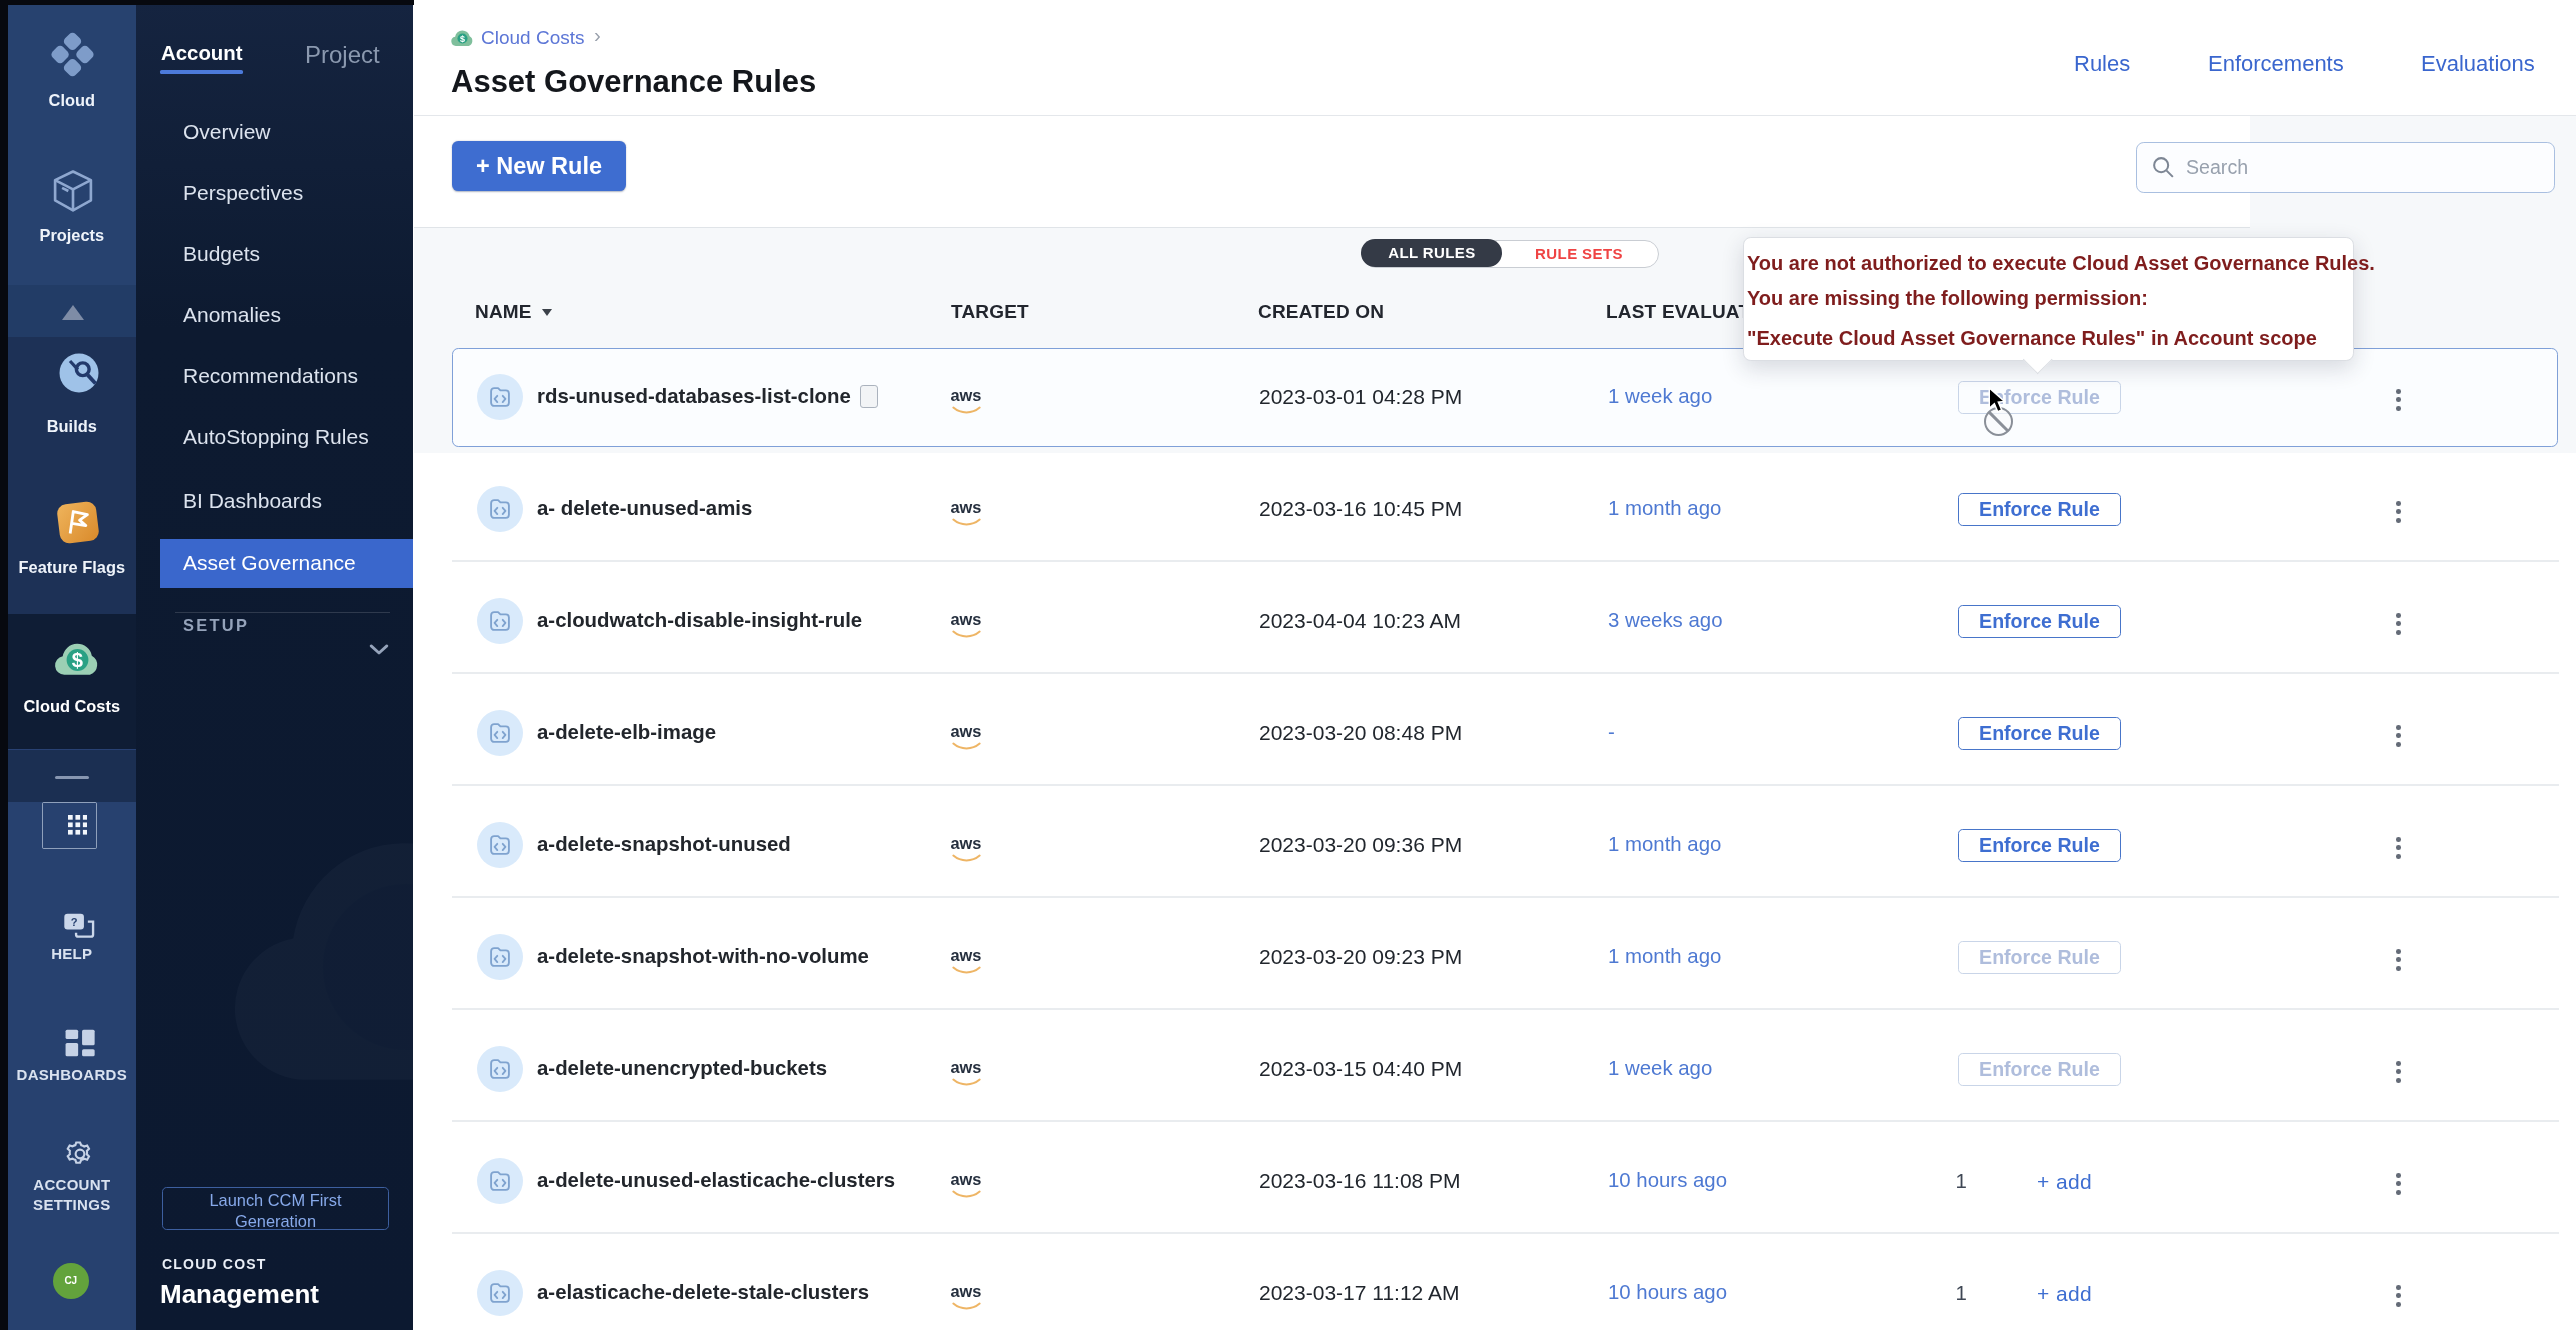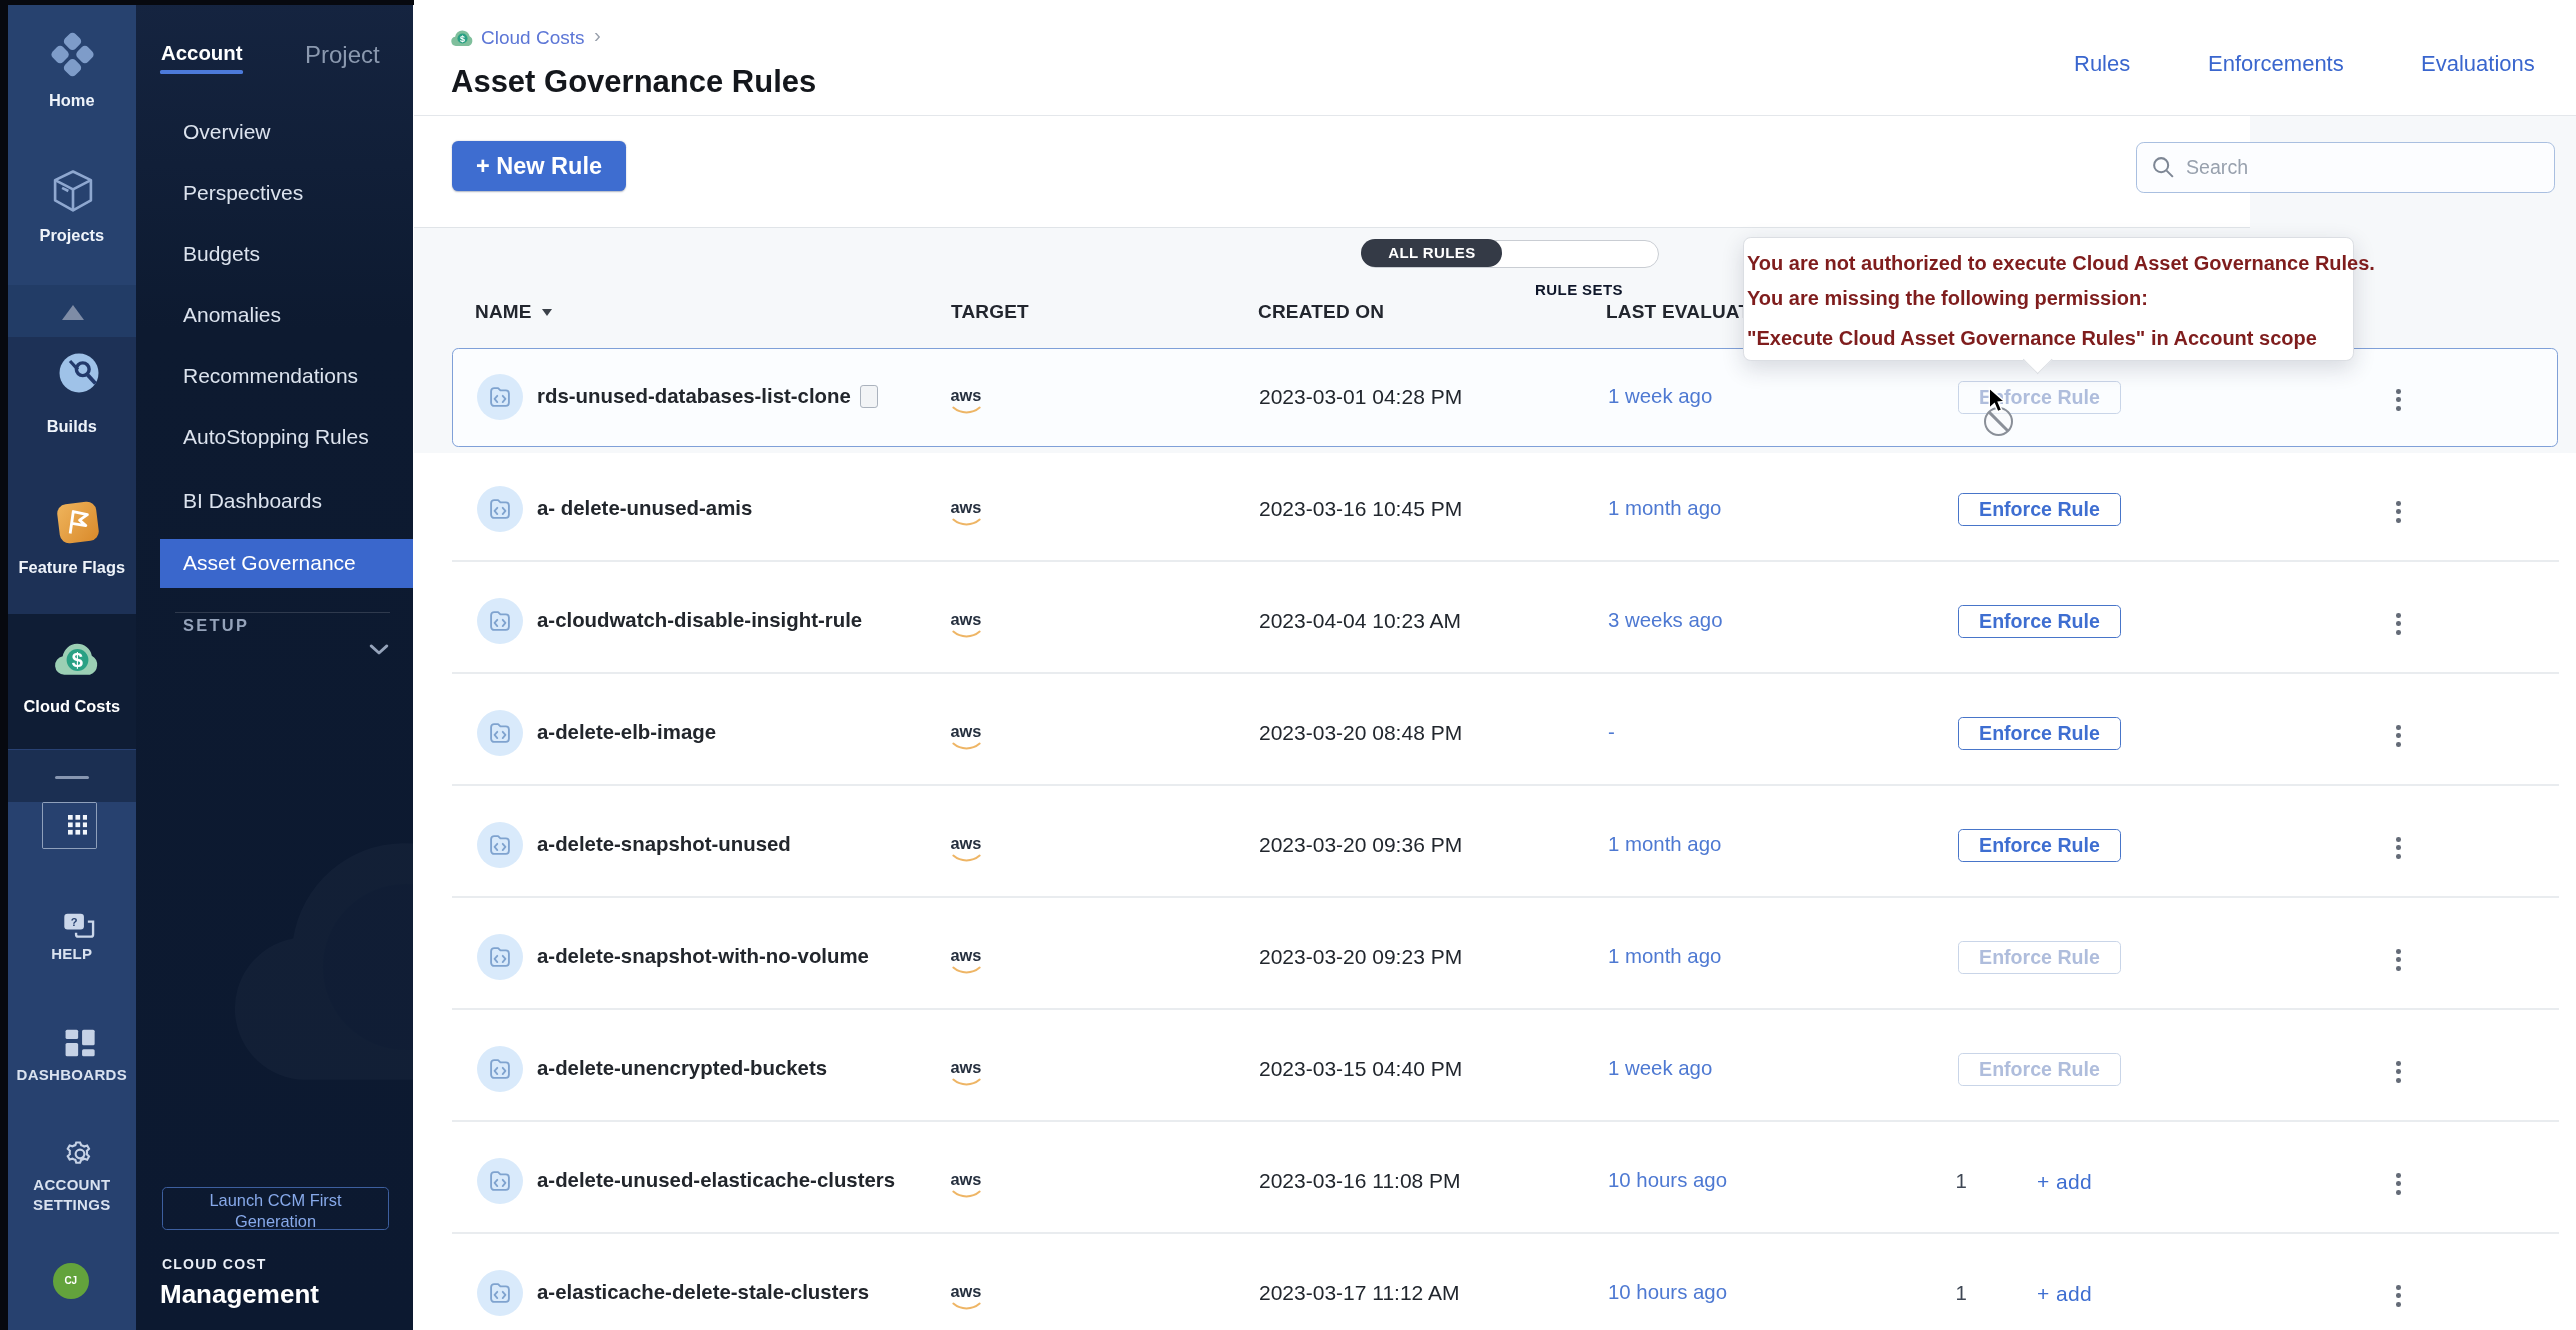--- a/index.html
+++ b/index.html
@@ -48,21 +48,21 @@
 .hlink{position:absolute;top:51px;font-size:22px;font-weight:400;color:#3A66CE;}
 #tbar{position:absolute;left:0;top:116px;width:1836px;height:111px;background:#fff;border-bottom:0.8px solid #E0E4E8;}
 #newrule{position:absolute;left:38px;top:25px;width:174px;height:50px;background:#3E6DD0;border-radius:6.3px;color:#fff;font-size:23.5px;font-weight:600;text-align:center;line-height:50px;box-shadow:0 0.8px 1.6px rgba(20,40,80,.35);}
 #search{position:absolute;left:1722px;top:26px;width:417px;height:49px;border:1.6px solid #A9BFE0;border-radius:7.8px;background:#FCFDFF;}
 #search span{position:absolute;left:49px;top:12.5px;font-size:19.6px;color:#98A1AE;}
 #barea{position:absolute;left:0;top:228px;width:2162px;height:1103px;}
 #twhite{position:absolute;left:0;top:225px;width:2162px;height:878px;background:#fff;}
 
 #pills{position:absolute;left:948px;top:11.7px;width:297px;height:28px;background:#fff;border:1.6px solid #C9CDD3;border-radius:15.7px;box-sizing:border-box;}
 #pilldark{position:absolute;left:-1.6px;top:-1.6px;width:141px;height:28px;background:#343A46;border-radius:15.7px;color:#fff;font-size:15px;font-weight:700;letter-spacing:0.4px;text-align:center;line-height:28px;}
-#pilllight{position:absolute;left:139px;top:0;width:154px;height:25px;color:#0f172a;font-size:15px;font-weight:700;letter-spacing:0.4px;text-align:center;line-height:25px;margin-top:36px;}
+#pilllight{position:absolute;left:139px;top:0;width:154px;height:25px;color:#ef4444;font-size:15px;font-weight:700;letter-spacing:0.4px;text-align:center;line-height:25px;}
 
 .chead{position:absolute;top:73px;font-size:19px;font-weight:700;color:#22262E;letter-spacing:0.2px;}
 #sortc{position:absolute;left:128px;top:81px;width:0;height:0;border-left:5.5px solid transparent;border-right:5.5px solid transparent;border-top:7px solid #3B4149;}
 
 .sep{position:absolute;left:38px;width:2107px;height:1.6px;background:#E9ECEF;}
 #r1card{position:absolute;left:38px;top:120px;width:2104px;height:97px;background:#FBFDFF;border:1.6px solid #7FA0D8;border-radius:6.3px;z-index:2;}
 .bub{position:absolute;width:46px;height:46px;border-radius:50%;background:#D9EAFB;z-index:3;}
 .rname{position:absolute;left:123px;font-size:20.4px;font-weight:600;color:#22262C;z-index:3;white-space:nowrap;}
 .raws{position:absolute;left:522px;width:60px;text-align:center;z-index:3;}
 .rdate{position:absolute;left:845px;font-size:21px;color:#21262D;z-index:3;white-space:nowrap;}
@@ -97,21 +97,21 @@
   <div class="sec" id="r-black"></div>
 
   <svg class="ric" style="left:42px;top:31px" width="45" height="47" viewBox="0 0 58 60">
     <g fill="#7E9CC9">
       <rect x="19.5" y="3.5" width="19" height="19" rx="5.5" transform="rotate(45 29 13)"></rect>
       <rect x="3.5" y="20.5" width="19" height="19" rx="5.5" transform="rotate(45 13 30)"></rect>
       <rect x="35.5" y="20.5" width="19" height="19" rx="5.5" transform="rotate(45 45 30)"></rect>
       <rect x="19.5" y="37.5" width="19" height="19" rx="5.5" transform="rotate(45 29 47)"></rect>
     </g>
   </svg>
-  <div class="rlab" style="top:91px">Home</div>
+  <div class="rlab" style="top:91px">Cloud</div>
 
   <svg class="ric" style="left:44px;top:169px" width="42" height="44" viewBox="0 0 54 56">
     <g fill="none" stroke="#8FA8D0" stroke-width="3.4" stroke-linejoin="round">
       <path d="M27 3 L50 14 L50 40 L27 53 L4 40 L4 14 Z"></path>
       <path d="M4 14 L27 26 L50 14"></path>
       <path d="M27 26 L27 53"></path>
       <path d="M13 24 L21 28"></path>
     </g>
   </svg>
   <div class="rlab" style="top:226px">Projects</div>

